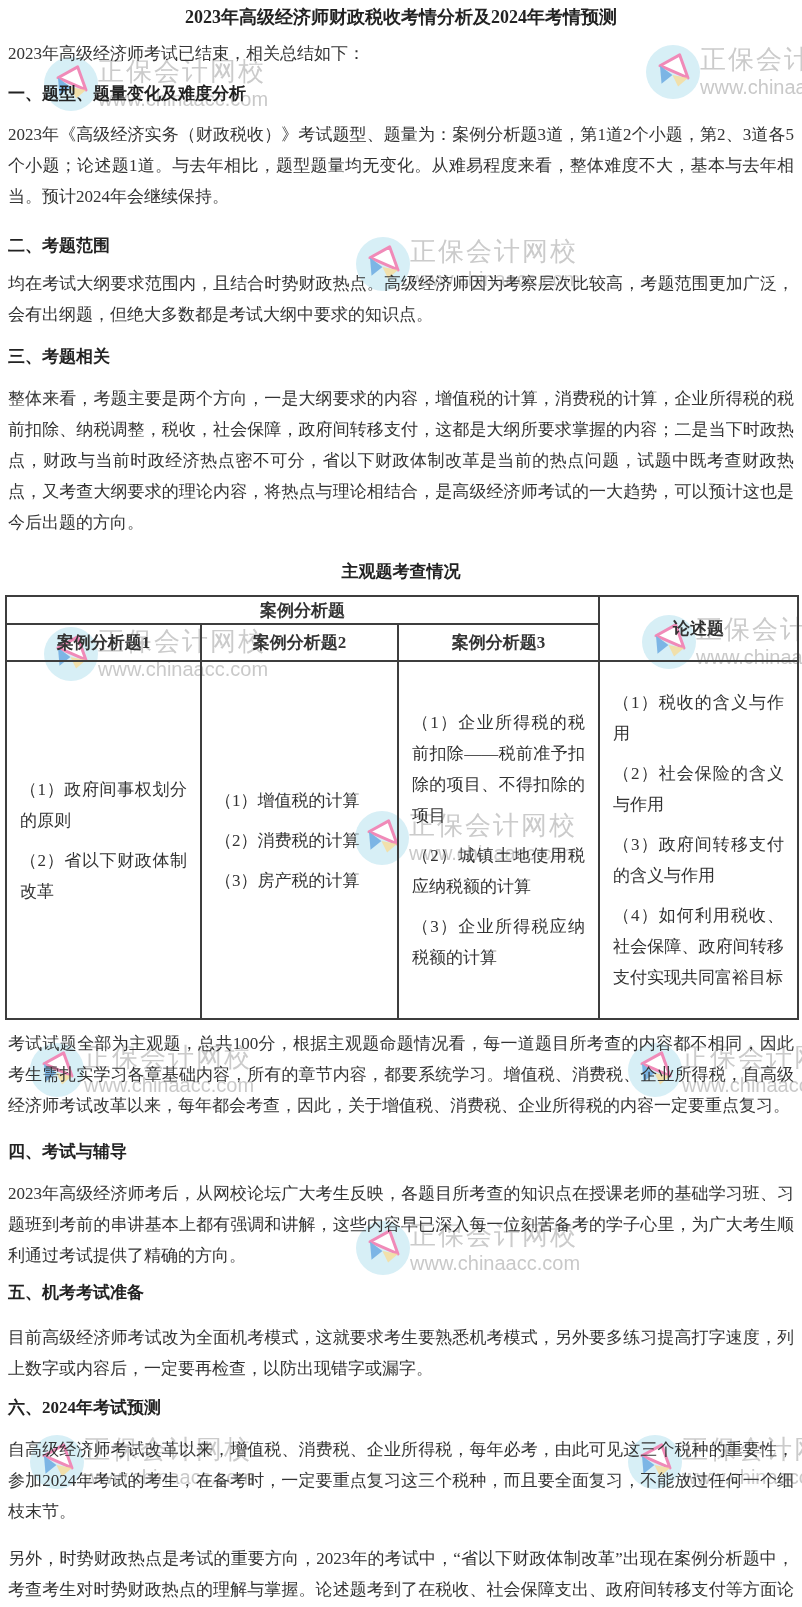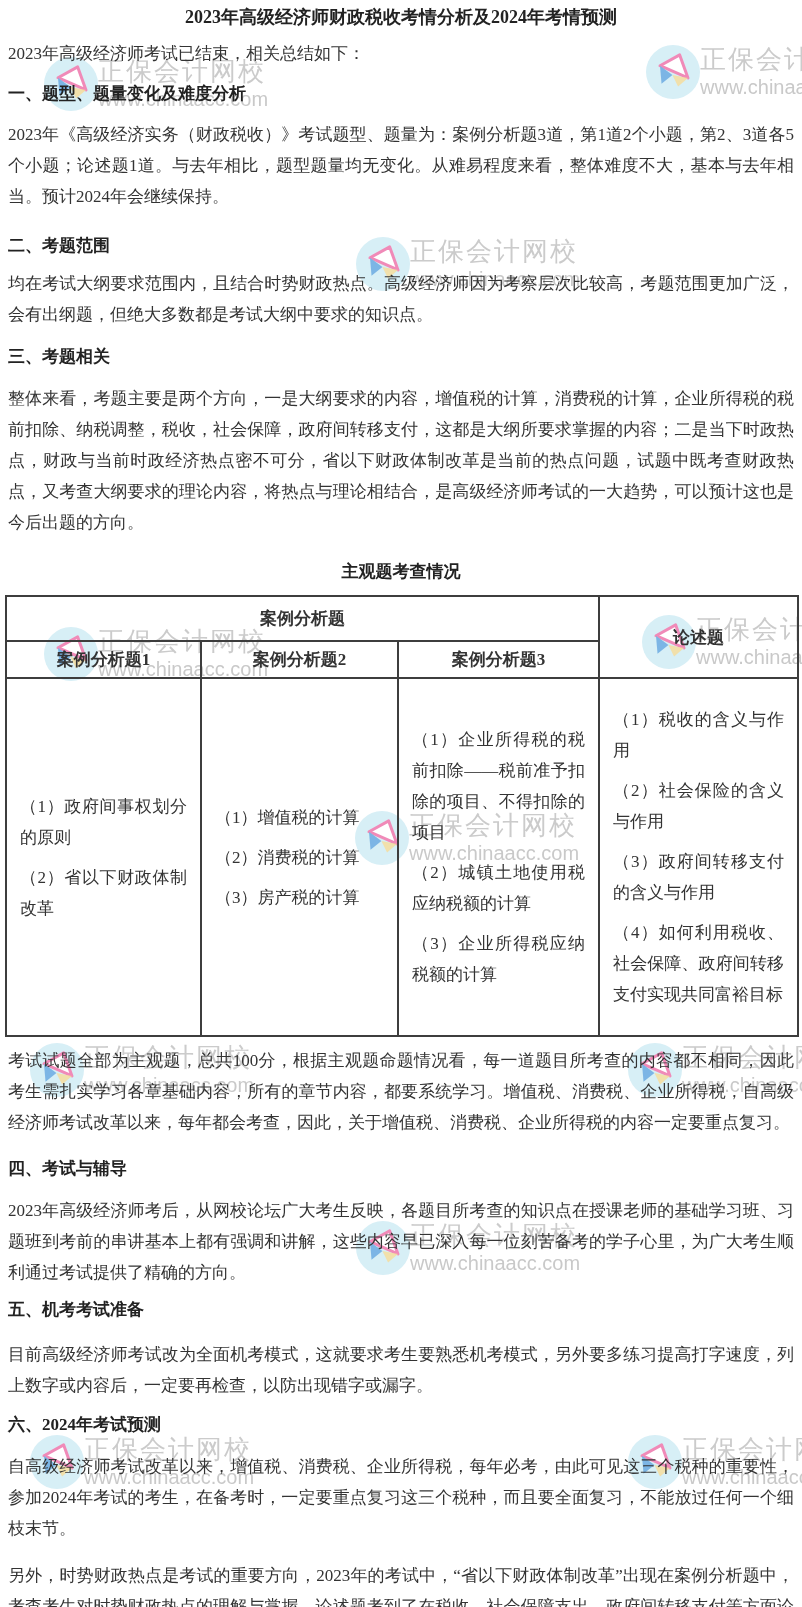--- a/index.html
+++ b/index.html
@@ -17,21 +17,21 @@
   .content{position:relative;z-index:1;padding:3px 8px 0;}
   .doc-title{font-size:18px;font-weight:bold;color:#222;text-align:center;line-height:28px;margin:0;}
   .para{font-size:17px;line-height:31px;text-align:justify;margin:0;color:#333;}
   .heading{font-size:17px;font-weight:bold;color:#222;line-height:31px;margin:0;text-align:left;}
   .tbl-caption{font-size:17px;font-weight:bold;color:#222;text-align:center;line-height:31px;margin:0;}
   table.exam{border-collapse:collapse;table-layout:fixed;width:792px;margin-left:-3px;background:transparent;}
   table.exam td{border:2px solid #3d3d3d;vertical-align:middle;font-size:17px;color:#333;}
   td.th{font-weight:bold;text-align:center;color:#222;}
   td.cell{padding:16px 13px;text-align:justify;}
   td.cell .item{font-size:17px;line-height:31px;margin:9px 0;text-align:justify;}
-  tr.hr1{height:45px;}
+  tr.hr1{height:28px;}
   tr.hr2{height:37px;}
   tr.br{height:325px;}
 </style>
 </head>
 <body>
 
 <div class="wm-layer">
   <div class="wm" style="left:44px;top:56px">
     <svg class="wm-logo" viewBox="0 0 54 54">
       <circle cx="27" cy="27" r="27" fill="#d7eff6"></circle>

